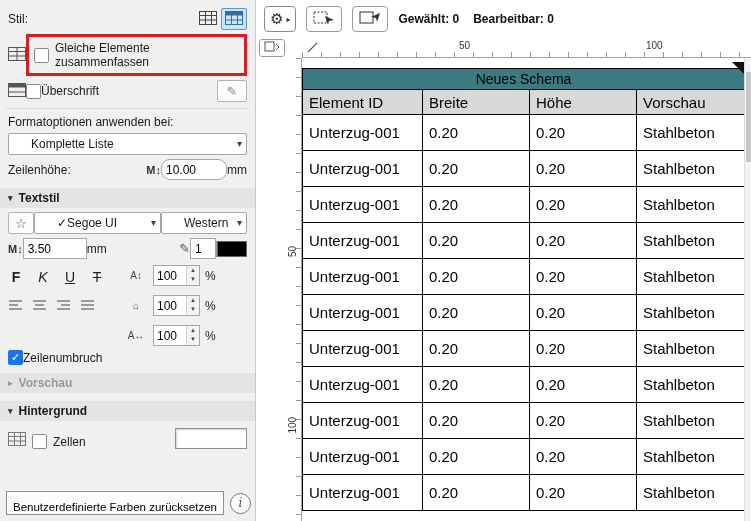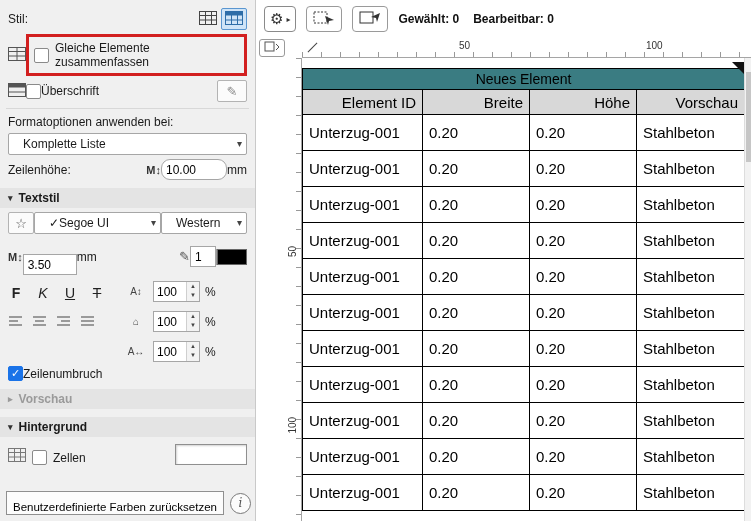--- a/index.html
+++ b/index.html
@@ -17,21 +17,21 @@
   .icon-btn.selected { background:#cfe4f7; border-color:#5a96d0; border-radius:2px; }
   .tool-btn { width:30px; height:22px; border:1px solid #b3b3b3; background:#fbfbfb;
     border-radius:2px; display:flex; align-items:center; justify-content:center; color:#8a8a8a; font-size:13px; }
   .red-box { border:3px solid var(--highlight_red,#d21f1f); display:flex; align-items:center;
     gap:6px; padding:4px 5px; flex:1; }
   .cb { width:15px; height:15px; border:1px solid #8a8a8a; background:#fff; border-radius:2px;
     display:inline-flex; align-items:center; justify-content:center; flex:none; font-size:11px; }
   .cb.checked { background:var(--check_blue,#1a73e8); border-color:var(--check_blue,#1a73e8); color:#fff; }
   hr.div { border:none; border-top:1px solid #d8d8d8; margin:6px 0; }
   .select { position:relative; height:22px; border:1px solid #a6a6a6; background:#fff;
-    display:flex; align-items:center; padding:0 18px 0 14px; border-radius:2px; white-space:nowrap; overflow:hidden; }
+    display:flex; align-items:center; padding:0 18px 0 22px; border-radius:2px; white-space:nowrap; overflow:hidden; }
   .select .chev { position:absolute; right:4px; top:4px; color:#444; font-size:10px; }
   .txt { height:21px; border:1px solid #a6a6a6; background:#fff; padding:0 4px; font-size:12px;
     font-family:"Liberation Sans",sans-serif; }
   .mh-icon { font-size:11px; font-weight:bold; color:#333; white-space:nowrap; }
   .section { display:flex; align-items:center; gap:6px; background:#e4e4e4;
     margin:8px -6px 4px -6px; padding:3px 8px; font-weight:bold; }
   .section .tri { font-size:9px; color:#333; }
   .section.disabled, .section.disabled .tri { color:#9a9a9a; font-weight:bold; }
   .tc { display:flex; margin:6px 2px 2px 2px; }
   .tc-left { width:116px; display:flex; flex-direction:column; gap:12px; padding-top:4px; }
@@ -97,21 +97,21 @@
     border-top:12px solid #111; border-left:12px solid transparent; }
   .scrollbar { position:absolute; top:0; right:0; bottom:0; width:7px; background:#f2f2f2;
     border-left:1px solid #ddd; }
   .scroll-thumb { position:absolute; top:14px; left:1px; width:5px; height:90px; background:#c6c6c6; }
 
   table.schema { border-collapse:collapse; table-layout:fixed; width:442px; margin-top:10px;
     font-size:15px; color:#000; }
   table.schema th, table.schema td { border:1px solid #000; padding:0 6px; font-weight:normal;
     overflow:hidden; white-space:nowrap; height:36px; text-align:left; }
   table.schema .title-row td { background:var(--teal,#3a7c82); text-align:center; height:21px; font-size:14px; }
-  table.schema .head-row th { background:#d8d8d8; text-align:right; height:25px; }
+  table.schema .head-row th { background:#d8d8d8; text-align:left; height:25px; }
 </style>
 </head>
 <body>
 
 <div class="app">
 
   <aside class="panel">
 
     <div class="p-row">
       <span>Stil:</span>
@@ -210,21 +210,21 @@
       <div class="select" style="width:86px">
         <span>Western</span>
         <span class="chev">▾</span>
       </div>
     </div>
 
     <div class="p-row">
       <span class="mh-icon">
         <span>M</span><span>↕</span>
       </span>
-      <input class="txt" style="width: 54px; margin-top: 16px;" value="3.50">
+      <input class="txt" style="width: 64px;" value="3.50">
       <span>mm</span>
       <span class="grow"></span>
       <span class="pen-icon">✎</span>
       <input class="txt" style="width: 26px;" value="1">
       <span class="vsep"></span>
       <button class="swatch"></button>
     </div>
 
     <div class="tc">
       <div class="tc-left">
@@ -393,21 +393,21 @@
         <div class="canvas">
           <table class="schema">
             <colgroup>
               <col style="width:120px">
                 <col style="width:107px">
                 <col style="width:107px">
                 <col style="width:108px">
             </colgroup>
             <thead>
               <tr class="title-row">
-                <td colspan="4">Neues Element</td>
+                <td colspan="4">Neues Schema</td>
               </tr>
               <tr class="head-row">
                 <th>Element ID</th>
                 <th>Breite</th>
                 <th>Höhe</th>
                 <th>Vorschau</th>
               </tr>
             </thead>
             <tbody>
                 <tr>

